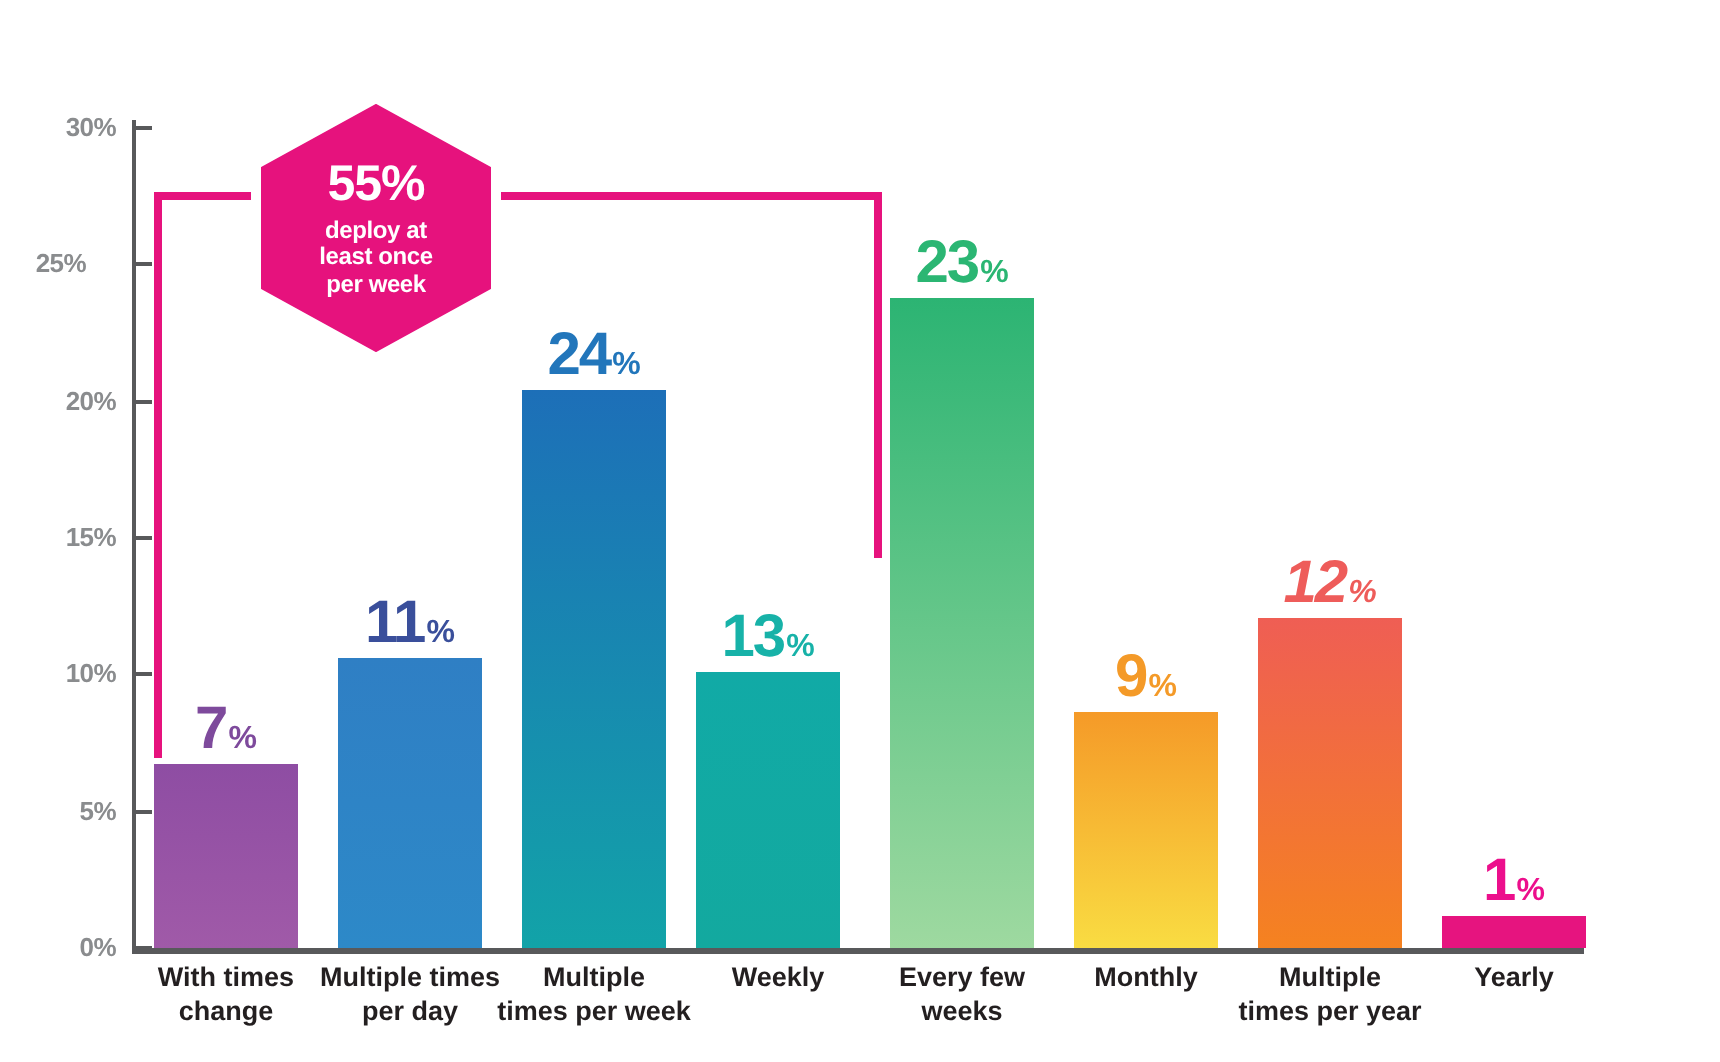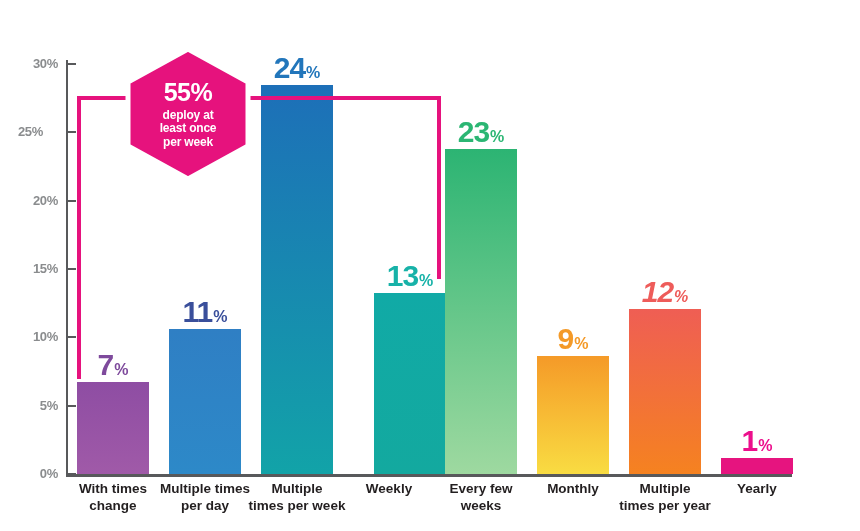--- a/index.html
+++ b/index.html
@@ -107,24 +107,24 @@
 
   <div class="x-axis-line"></div>
 
   <div id="bars-layer">
       <div class="bar" style="left: 77px; width: 72px; height: 91.5667px; background: linear-gradient(rgb(142, 77, 163), rgb(160, 90, 168));">
         <div class="bar-value" style="color: rgb(126, 74, 156);"><span class="num">7</span><span class="pct">%</span></div>
       </div>
       <div class="bar" style="left: 169px; width: 72px; height: 144.867px; background: linear-gradient(rgb(47, 127, 196), rgb(45, 137, 200));">
         <div class="bar-value" style="color: rgb(58, 79, 155);"><span class="num">11</span><span class="pct">%</span></div>
       </div>
-      <div class="bar" style="left: 261px; width: 72px; height: 389px; background: linear-gradient(rgb(29, 111, 184), rgb(18, 163, 168));">
+      <div class="bar" style="left: 261px; width: 72px; height: 279px; background: linear-gradient(rgb(29, 111, 184), rgb(18, 163, 168));">
         <div class="bar-value" style="color: rgb(34, 118, 187);"><span class="num">24</span><span class="pct">%</span></div>
       </div>
-      <div class="bar" style="left: 374px; width: 72px; height: 181px; background: linear-gradient(rgb(17, 170, 166), rgb(19, 169, 159));">
+      <div class="bar" style="left: 348px; width: 72px; height: 138px; background: linear-gradient(rgb(17, 170, 166), rgb(19, 169, 159));">
         <div class="bar-value" style="color: rgb(23, 178, 168);"><span class="num">13</span><span class="pct">%</span></div>
       </div>
       <div class="bar" style="left: 445px; width: 72px; height: 325.267px; background: linear-gradient(rgb(44, 180, 115), rgb(158, 217, 160));">
         <div class="bar-value" style="color: rgb(43, 182, 115);"><span class="num">23</span><span class="pct">%</span></div>
       </div>
       <div class="bar" style="left: 537px; width: 72px; height: 117.533px; background: linear-gradient(rgb(245, 154, 40), rgb(249, 220, 66));">
         <div class="bar-value" style="color: rgb(244, 154, 40);"><span class="num">9</span><span class="pct">%</span></div>
       </div>
       <div class="bar" style="left: 629px; width: 72px; height: 165.367px; background: linear-gradient(rgb(239, 94, 84), rgb(245, 130, 32));">
         <div class="bar-value" style="color: rgb(238, 92, 90); font-style: italic;"><span class="num">12</span><span class="pct">%</span></div>

